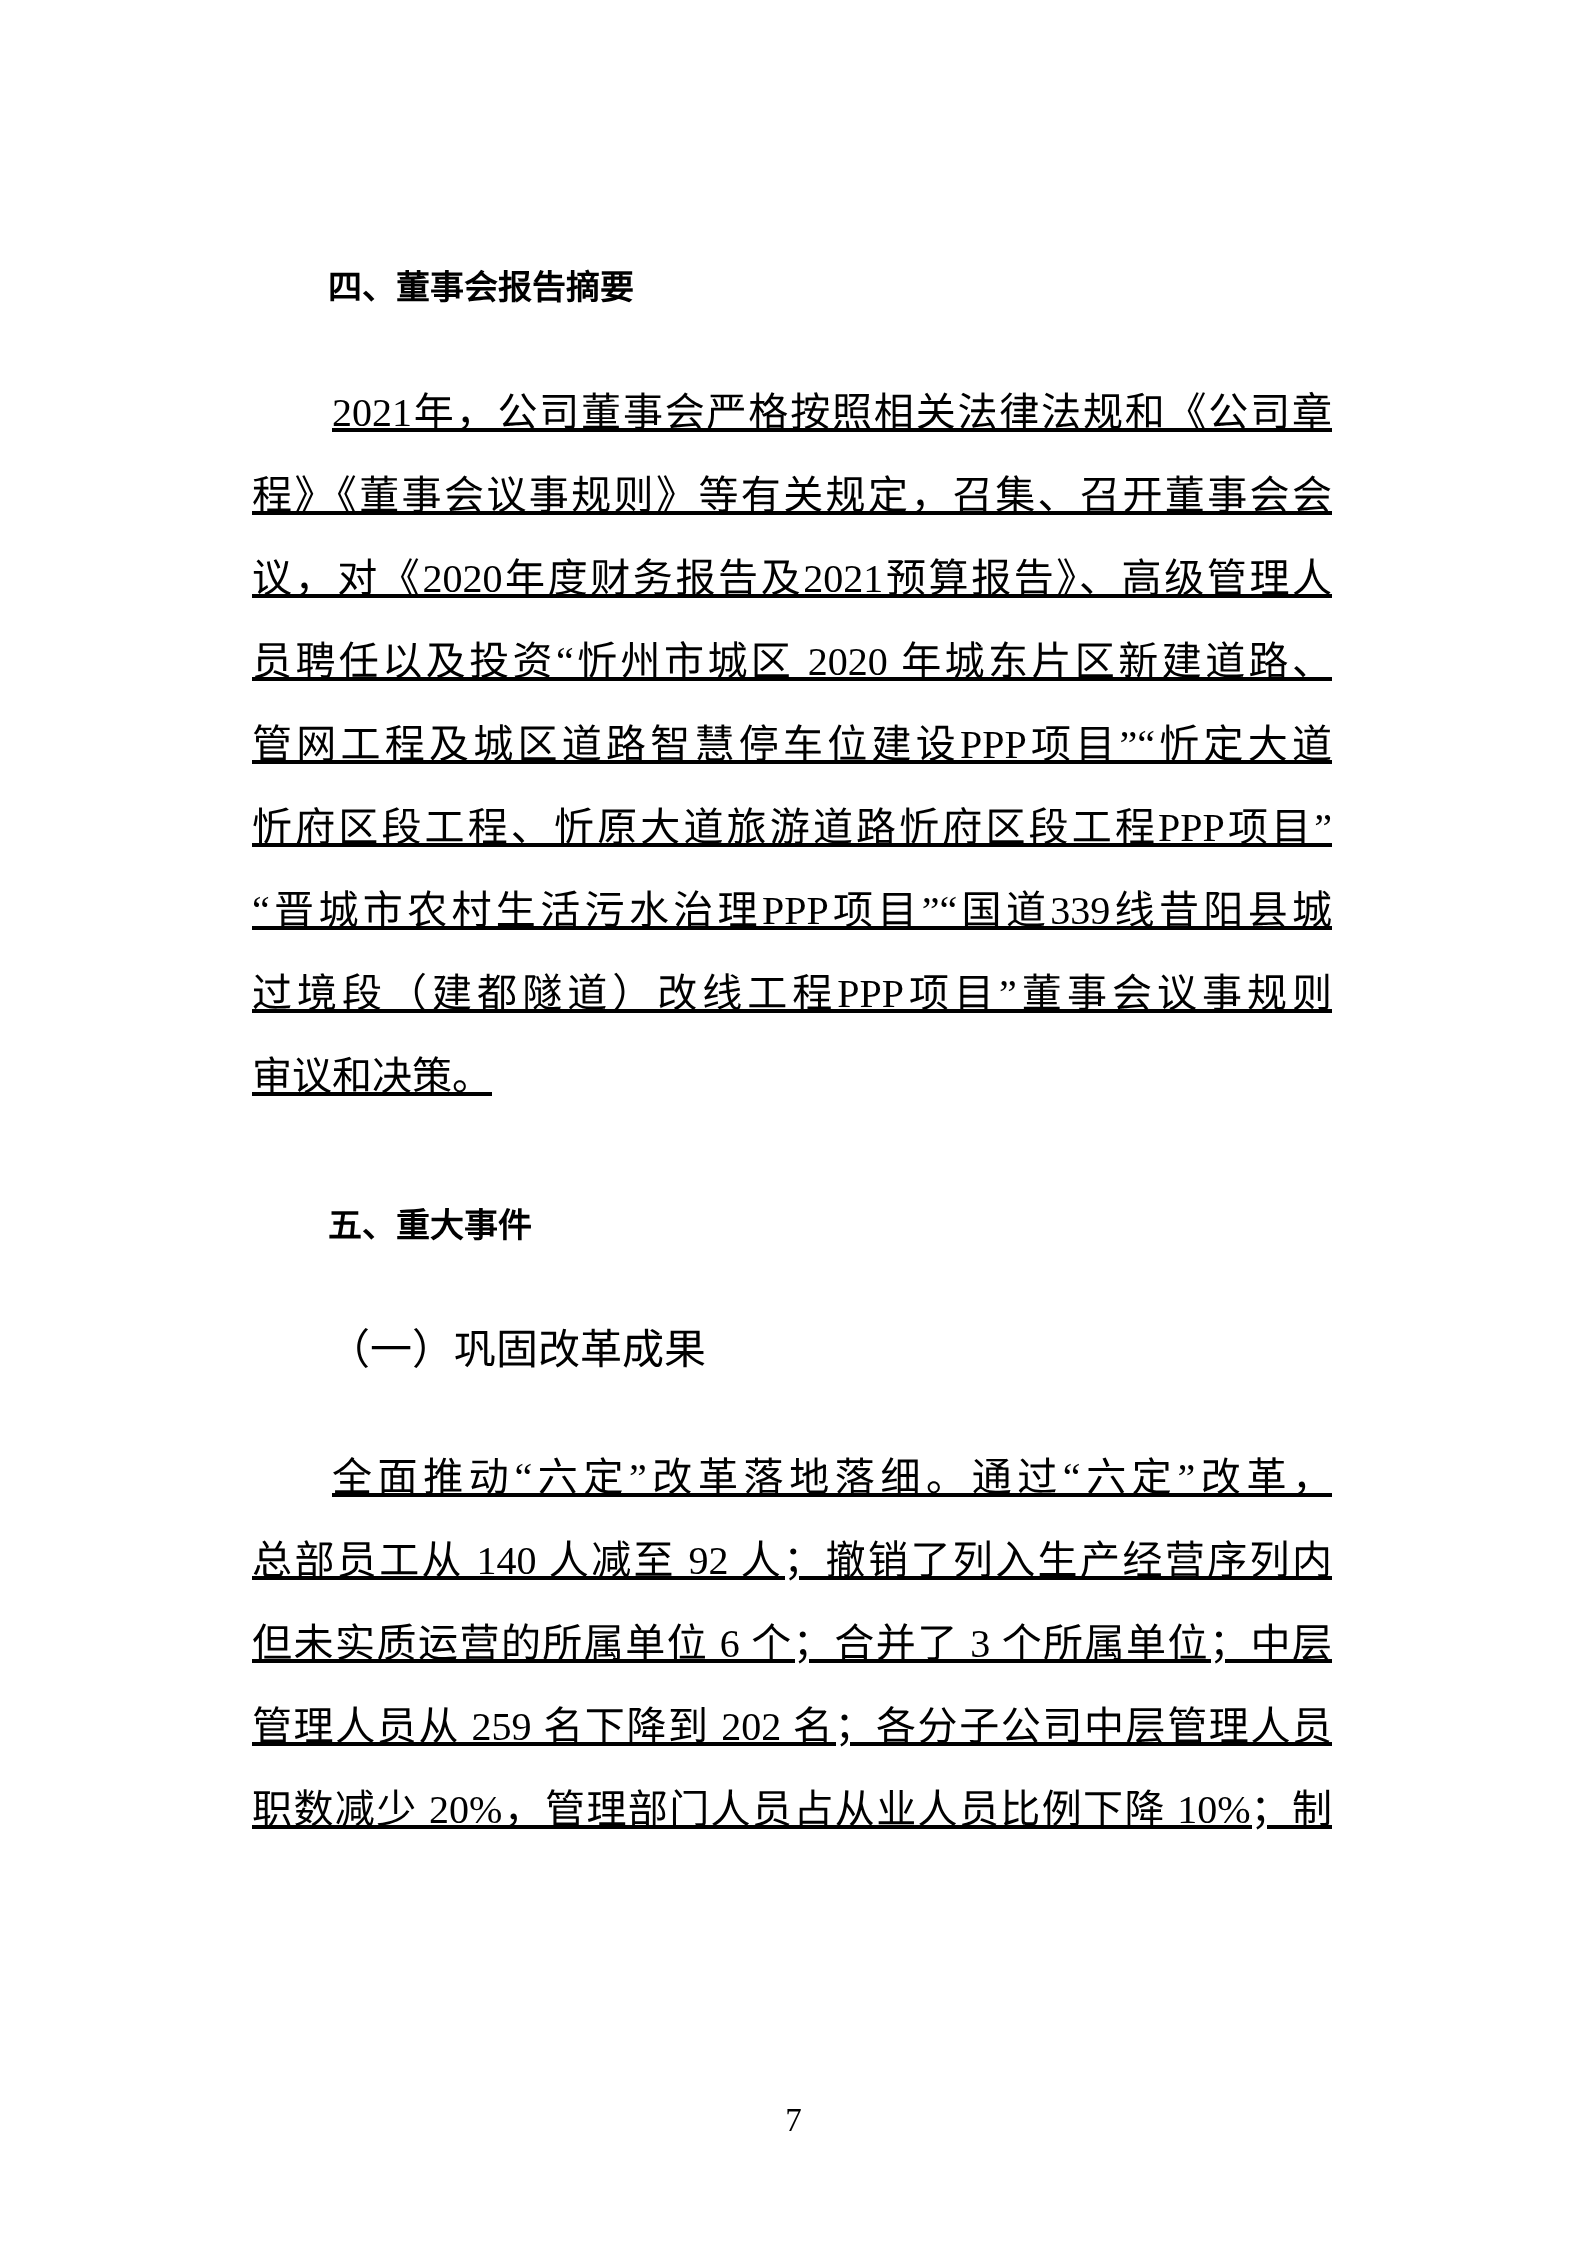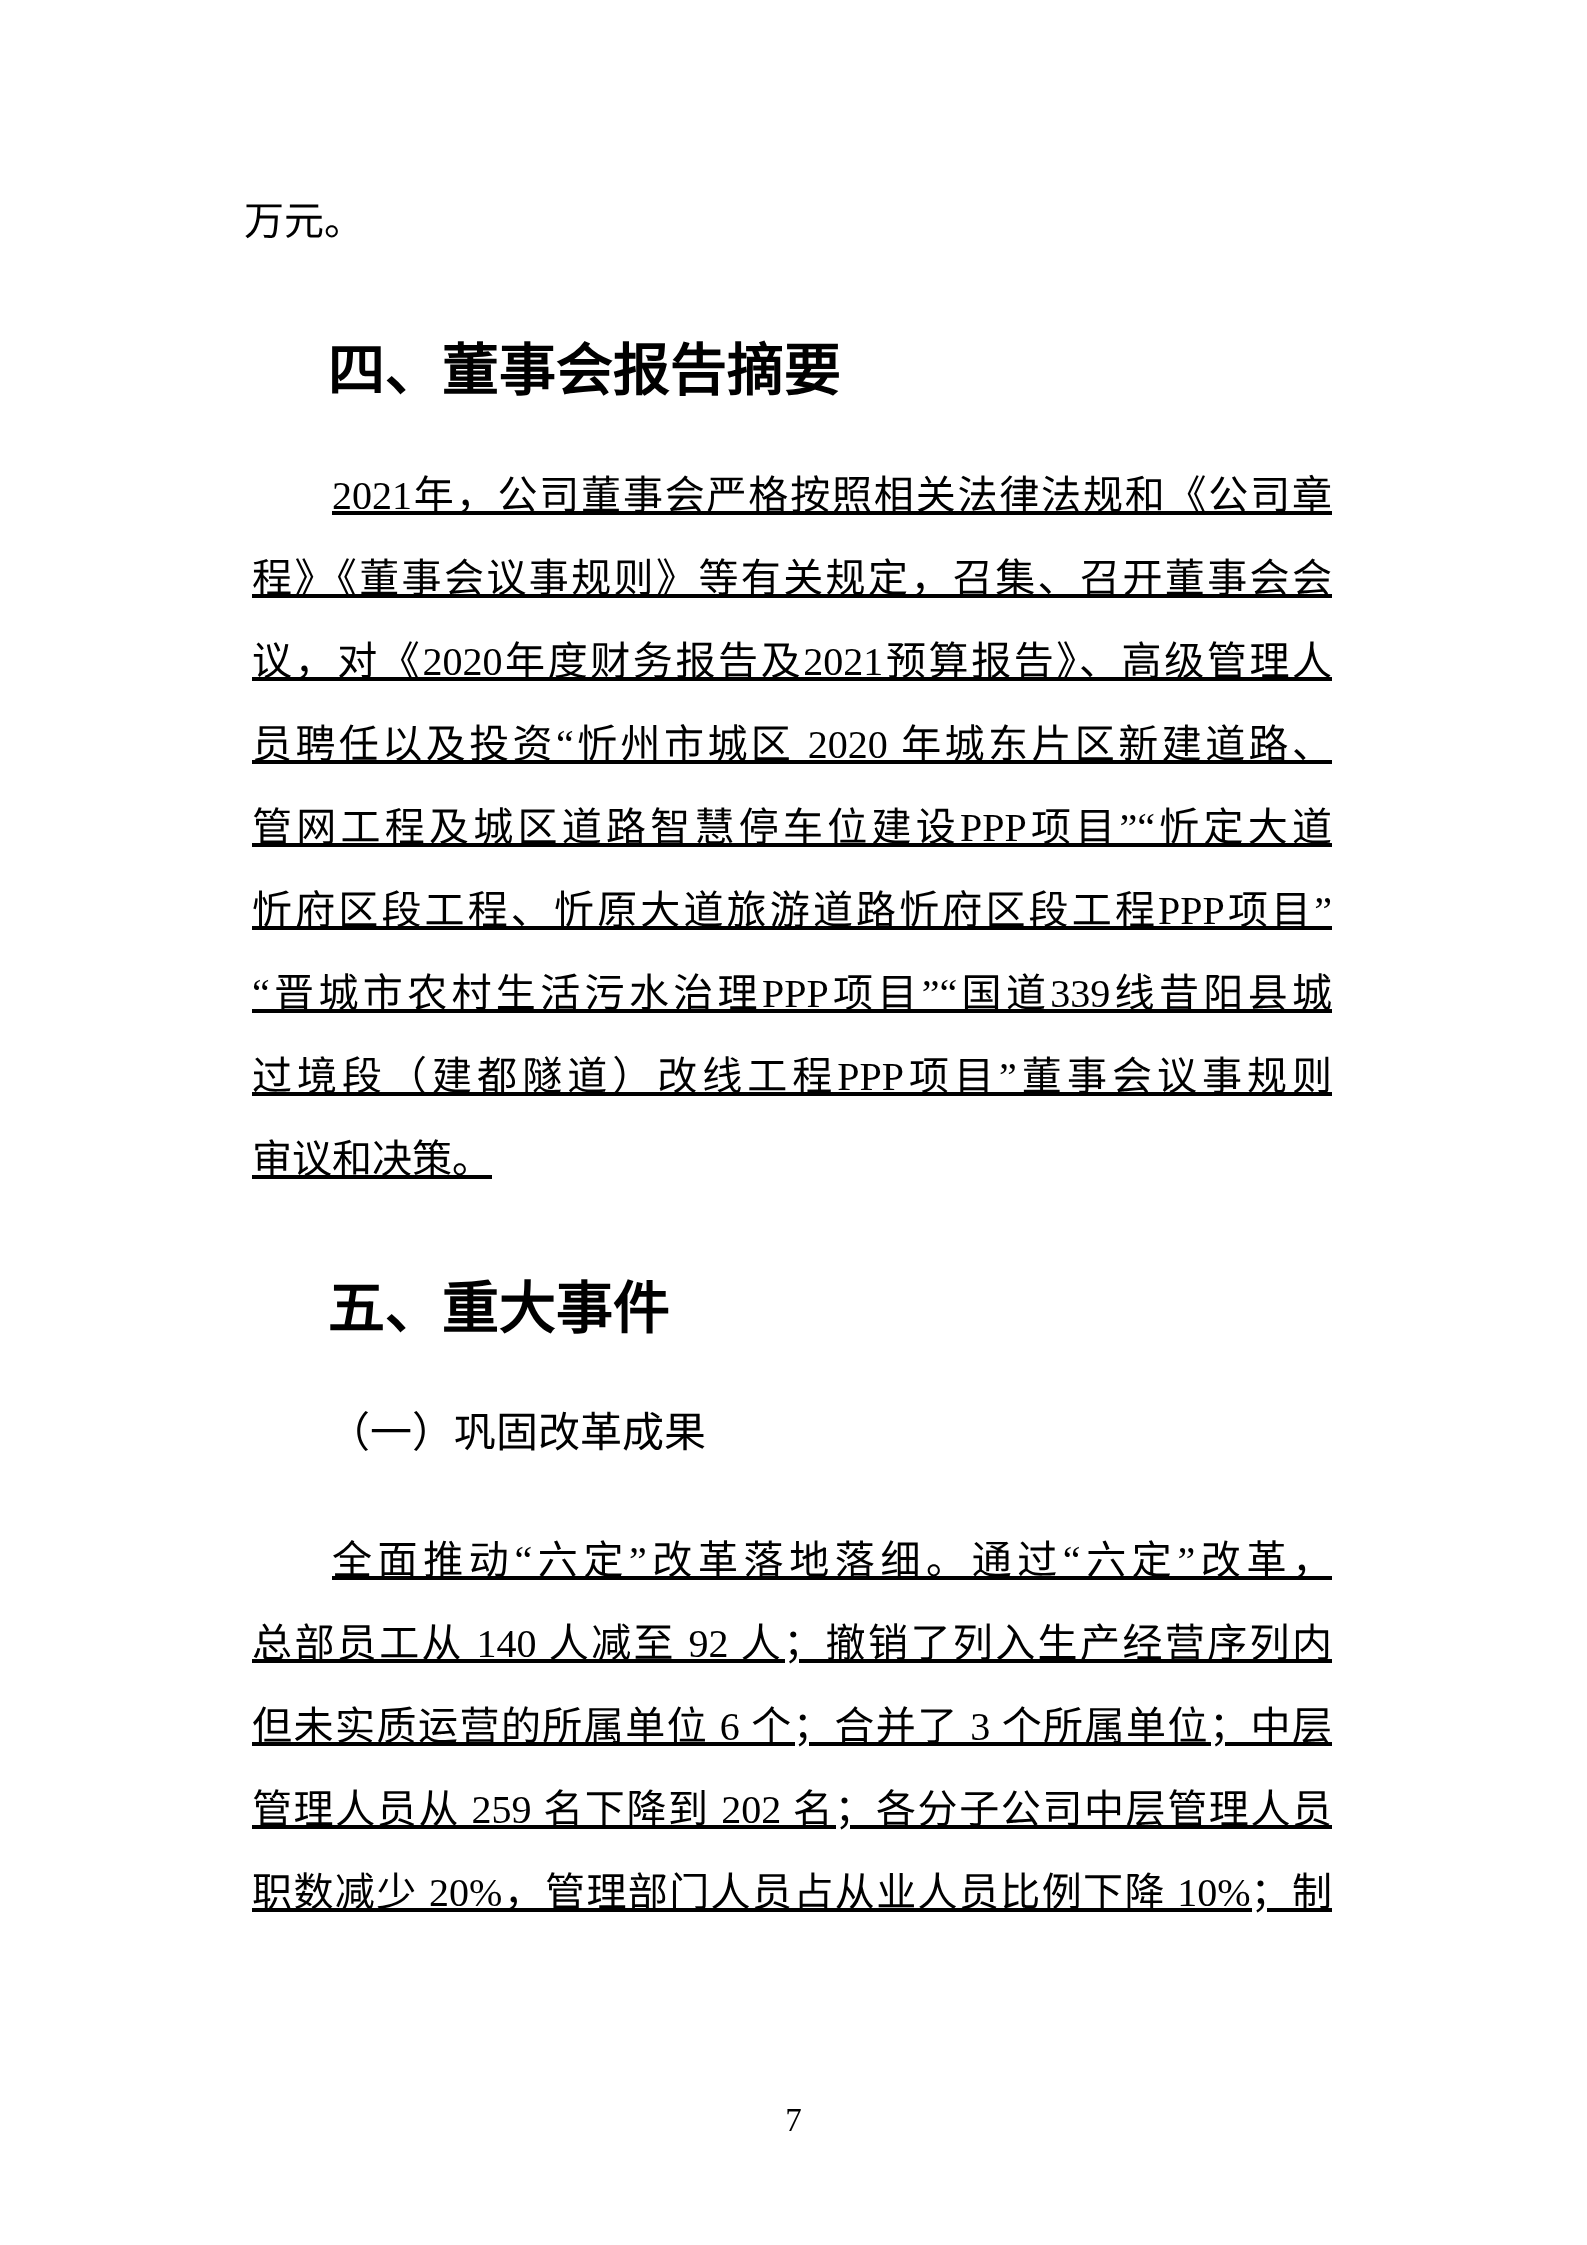--- a/index.html
+++ b/index.html
@@ -34,21 +34,21 @@
   .line.last {
     text-align: left;
     text-align-last: left;
   }
   .line.indent {
     text-indent: 80px;
   }
   .h1 {
     font-family: "Liberation Sans", "DejaVu Sans", sans-serif;
     font-weight: 700;
-    font-size: 57px;
+    font-size: 34px;
     line-height: 83px;
     height: 83px;
     margin: 66px 0 42px 0;
     text-indent: 84px;
     color: #000000;
   }
   .h2 {
     font-family: "Liberation Serif", "DejaVu Serif", serif;
     font-weight: 400;
     font-size: 42px;
@@ -73,21 +73,20 @@
     color: #000000;
     font-family: "Liberation Serif", "DejaVu Serif", serif;
   }
 </style>
 </head>
 <body>
 
 <div class="page">
   <div class="content">
 
-    <div class="line last">万元。</div>
 
     <div class="h1">四、董事会报告摘要</div>
 
     <div class="paragraph">
       <div class="line indent">2021年，公司董事会严格按照相关法律法规和《公司章</div>
       <div class="line">程》《董事会议事规则》等有关规定，召集、召开董事会会</div>
       <div class="line">议，对《2020年度财务报告及2021预算报告》、高级管理人</div>
       <div class="line">员聘任以及投资“忻州市城区 2020 年城东片区新建道路、</div>
       <div class="line">管网工程及城区道路智慧停车位建设PPP项目”“忻定大道</div>
       <div class="line">忻府区段工程、忻原大道旅游道路忻府区段工程PPP项目”</div>

